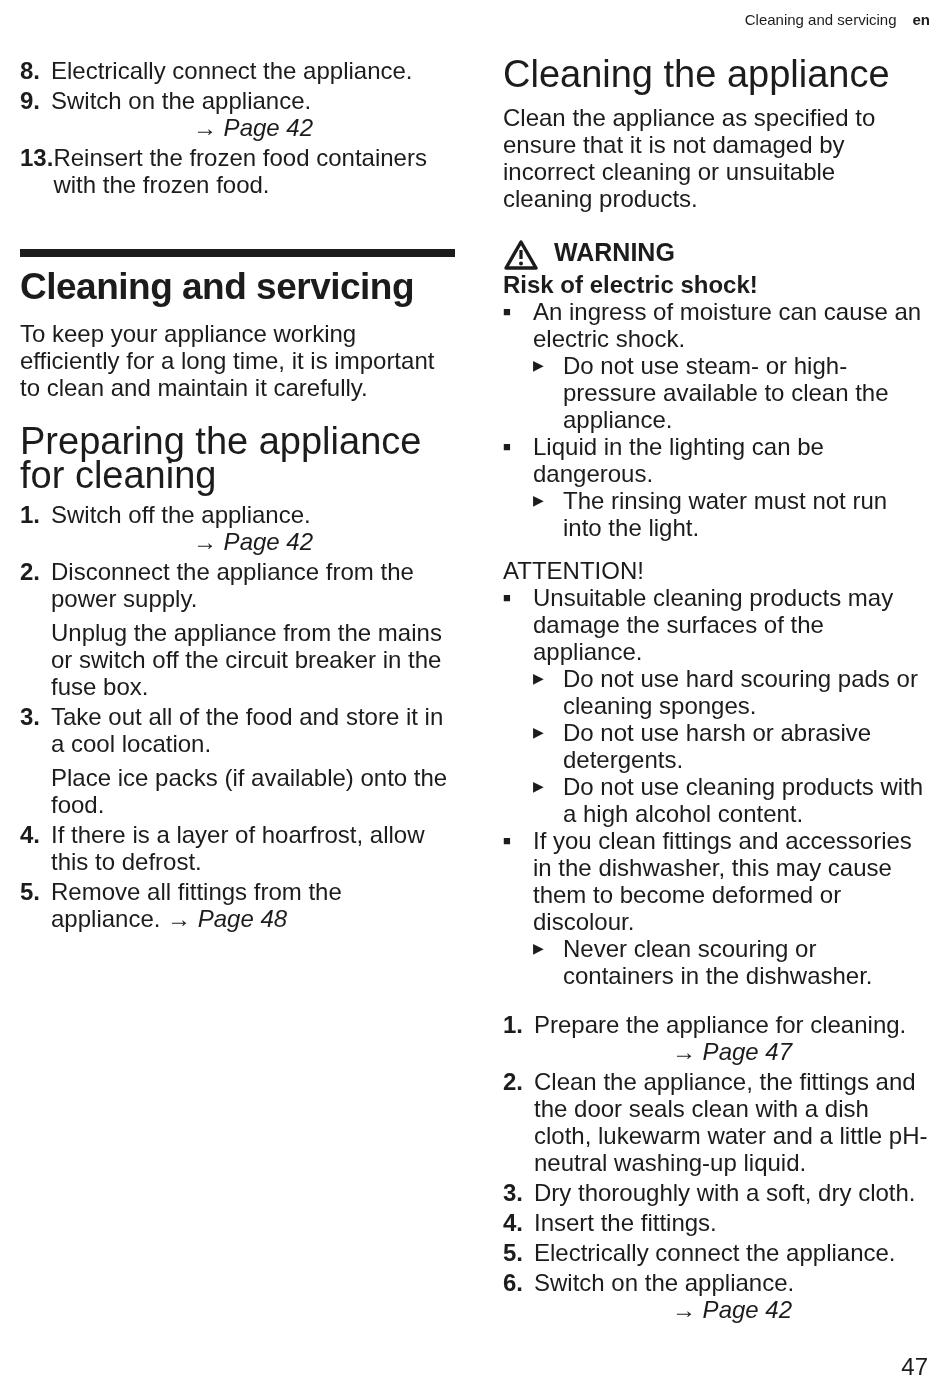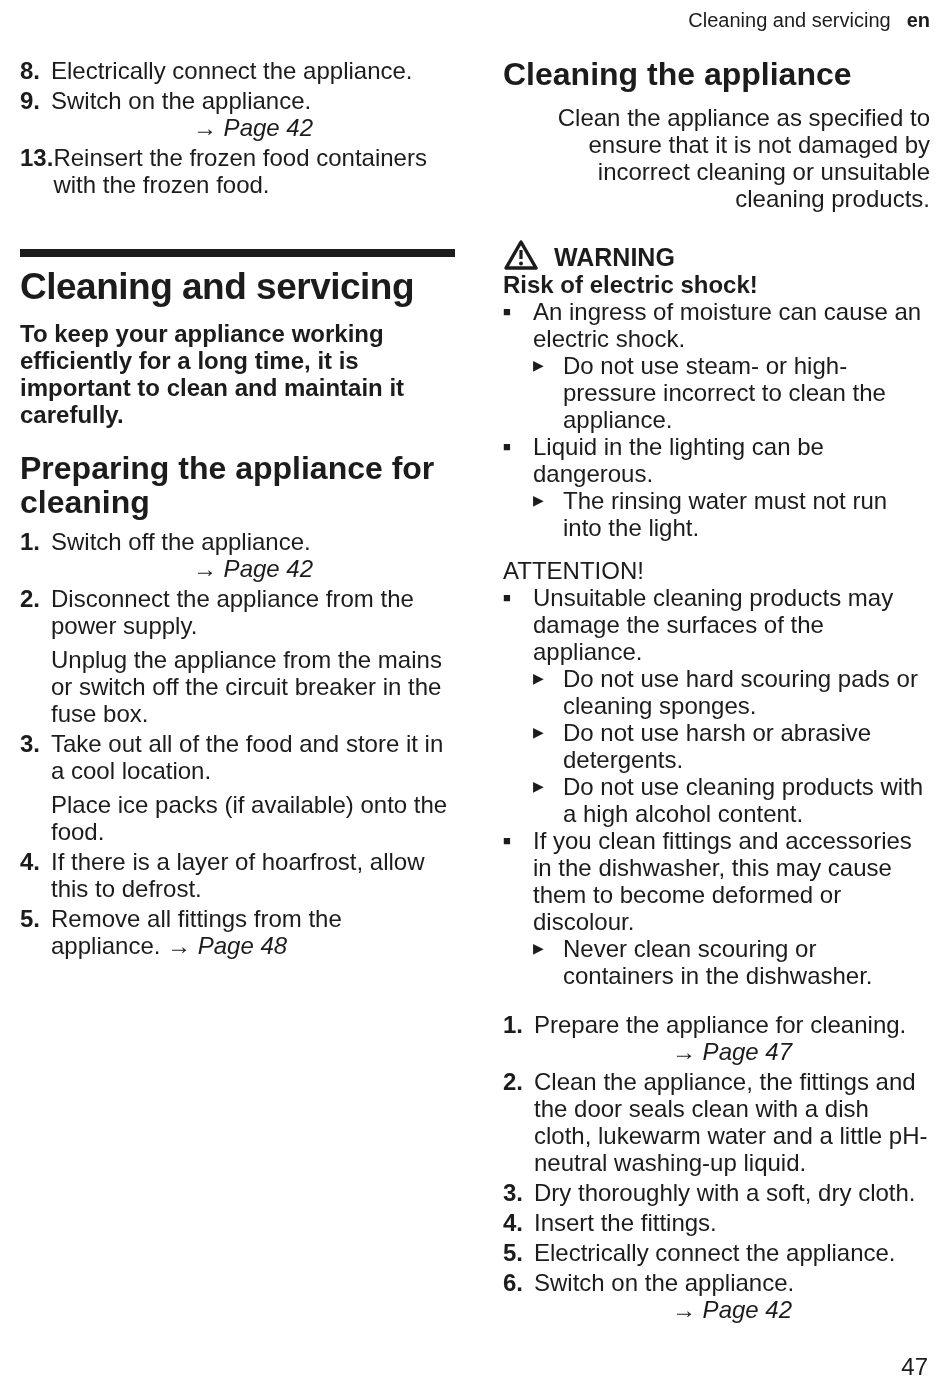--- a/index.html
+++ b/index.html
@@ -5,43 +5,43 @@
   * { margin:0; padding:0; box-sizing:border-box; }
   html, body { width:950px; height:1392px; background:#ffffff; }
   body {
     font-family:"Liberation Sans", sans-serif;
     color:#1c1c1c;
     font-size:24px;
     line-height:27px;
     position:relative;
     -webkit-hyphens:auto; hyphens:auto;
   }
-  .page-header { position:absolute; top:7px; right:20px; font-size:20px; line-height:26px; white-space:nowrap; }
+  .page-header { position:absolute; top:7px; right:20px; font-size:15px; line-height:26px; white-space:nowrap; }
   .page-header .lang { font-weight:700; margin-left:16px; }
 
   .columns { display:flex; gap:48px; padding:57px 20px 0 20px; }
   .col-left  { width:435px; flex:none; }
   .col-right { width:427px; flex:none; }
 
   .step { display:flex; margin-bottom:3px; }
   .step-num { font-weight:700; min-width:31px; white-space:nowrap; flex:none; }
   .step-body { flex:1; }
   .page-ref { font-style:italic;text-align:center; }
   .step-extra { margin-top:7px; }
 
   .chapter-rule { height:8px; background:#1c1c1c; margin-top:51px; }
   .chapter-title { font-size:37px; line-height:41px; font-weight:700; margin-top:9px; letter-spacing:-0.5px; }
-  .chapter-intro { margin-top:13px;font-weight:bold; }
-
-  .section-title { font-size:32px; line-height:34px; font-weight:700; margin-top:23px; }
+  .chapter-intro { margin-top:13px; }
+
+  .section-title { font-size:38px; line-height:34px; font-weight:400; margin-top:23px; }
   .col-right .section-title { margin-top:0; }
-  .section-intro { margin-top:13px;text-align:right; }
+  .section-intro { margin-top:13px; }
   .steps-after-intro { margin-top:9px; }
 
-  .warn-head { display:flex; align-items:flex-end; gap:15px; margin-top:27px; }
+  .warn-head { display:flex; align-items:flex-start; gap:15px; margin-top:27px; }
   .warn-word { font-weight:700; font-size:25px; }
   .warn-sub { font-weight:700; }
   .warn-icon svg { display:block; }
 
   .bullet { display:flex; }
   .b-marker { width:30px; flex:none; font-size:13px; line-height:27px; }
   .action { display:flex; padding-left:30px; }
   .a-marker { width:30px; flex:none; font-size:14px; line-height:27px; }
 
   .attention-title { font-weight:400; margin-top:16px; }
@@ -138,21 +138,21 @@
       </div>
       <div class="warn-sub">Risk of electric shock!</div>
 
       <div>
         <div class="bullet">
           <span class="b-marker">■</span>
           <div class="step-body">An ingress of moisture can cause an electric shock.</div>
         </div>
         <div class="action">
           <span class="a-marker">▶</span>
-          <div class="step-body">Do not use steam- or high-pressure incorrect to clean the appliance.</div>
+          <div class="step-body">Do not use steam- or high-pressure available to clean the appliance.</div>
         </div>
         <div class="bullet">
           <span class="b-marker">■</span>
           <div class="step-body">Liquid in the lighting can be dangerous.</div>
         </div>
         <div class="action">
           <span class="a-marker">▶</span>
           <div class="step-body">The rinsing water must not run into the light.</div>
         </div>
       </div>

